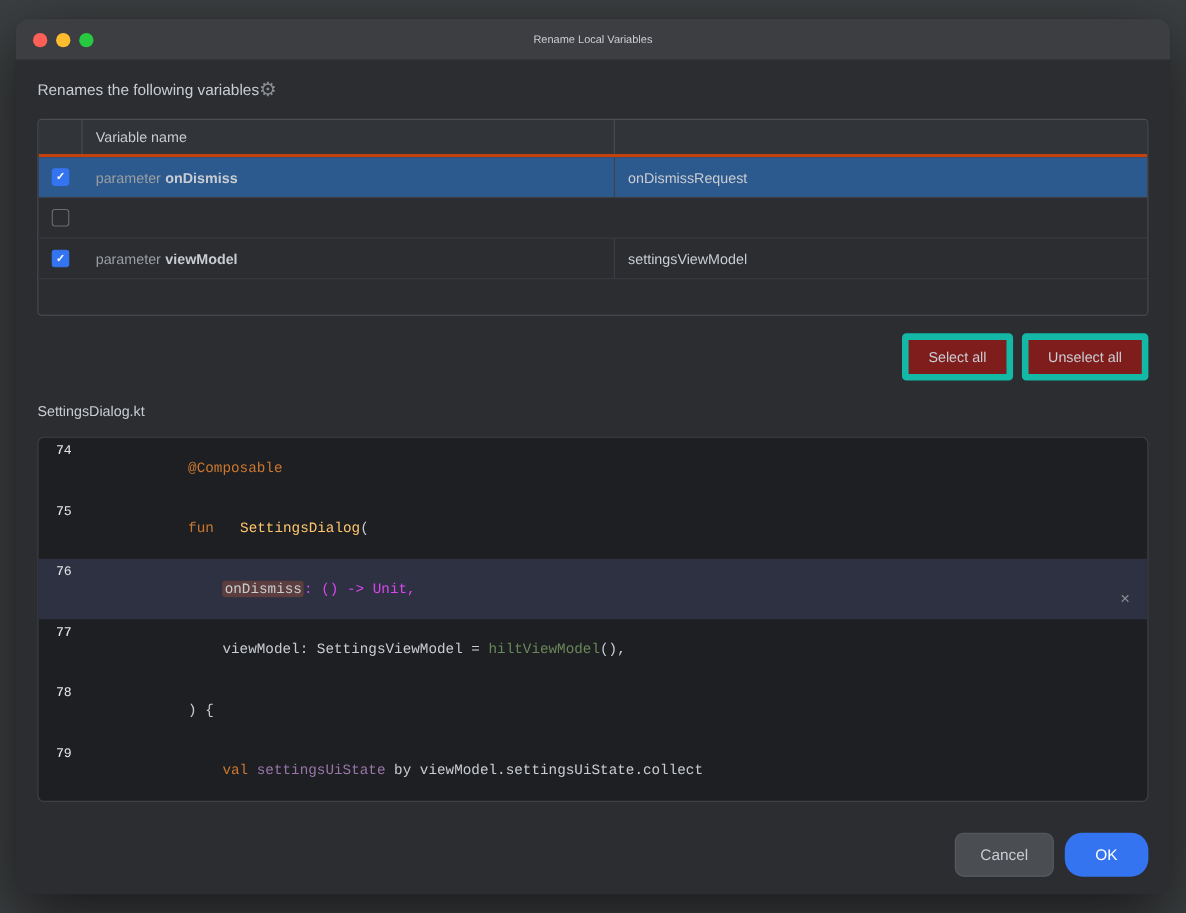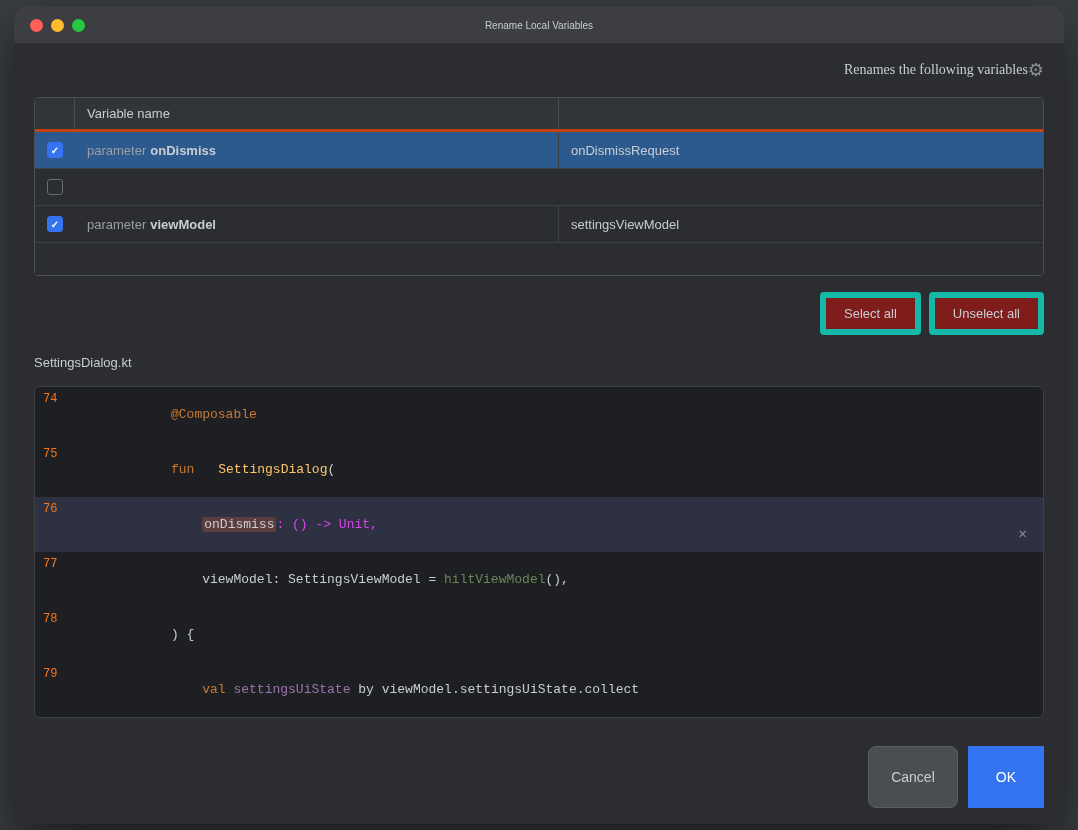--- a/index.html
+++ b/index.html
@@ -52,24 +52,23 @@
     }
     .content {
       padding: 16px 20px;
       display: flex;
       flex-direction: column;
       gap: 12px;
       flex: 1;
     }
     .description-row {
       display: flex;
-      justify-content: flex-end;
+      justify-content: flex-start;
       align-items: center;
       padding-bottom: 4px;
-      font-family: Liberation Serif, serif;
     }
     .description-text {
       color: #c9cdd2;
       font-size: 14px;
     }
     .gear-icon {
       color: #8a8d91;
       font-size: 18px;
       cursor: pointer;
     }
@@ -194,22 +193,22 @@
       display: flex;
       align-items: flex-start;
       min-height: 28px;
       font-family: 'Menlo', 'Monaco', 'Courier New', monospace;
       font-size: 13px;
     }
     .code-line.highlighted {
       background: #2d3142;
     }
     .line-num {
-      color: #f97316;
-      text-align: left;
+      color: #e5e5e5;
+      text-align: center;
       padding: 5px 12px 5px 8px;
       min-width: 50px;
       flex-shrink: 0;
       user-select: none;
       font-size: 12px;
     }
     .code-content {
       padding: 5px 8px;
       flex: 1;
       white-space: pre;
@@ -242,22 +241,22 @@
       border: 1px solid #5a5d62;
       border-radius: 8px;
       padding: 9px 22px;
       font-size: 14px;
       cursor: pointer;
     }
     .btn-ok {
       background: #3574f0;
       color: white;
       border: none;
-      border-radius: 0;
-      padding: 23px 28px;
+      border-radius: 16px;
+      padding: 12px 28px;
       font-size: 14px;
       font-weight: 500;
       cursor: pointer;
     }
   </style>
 </head>
 <body>
 
 <div class="dialog">
 

